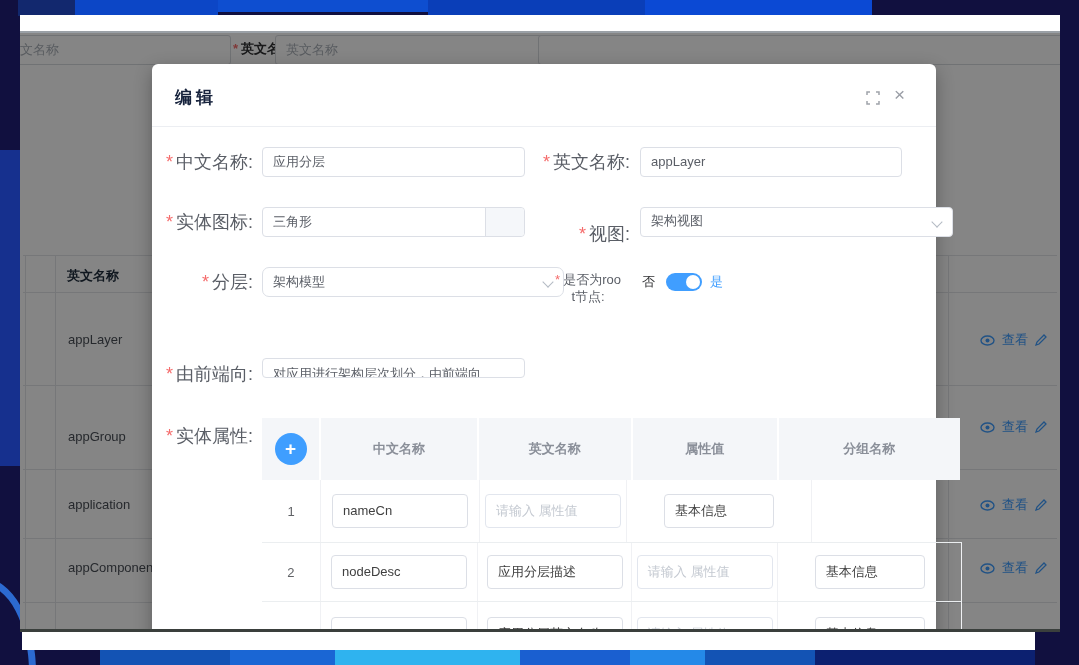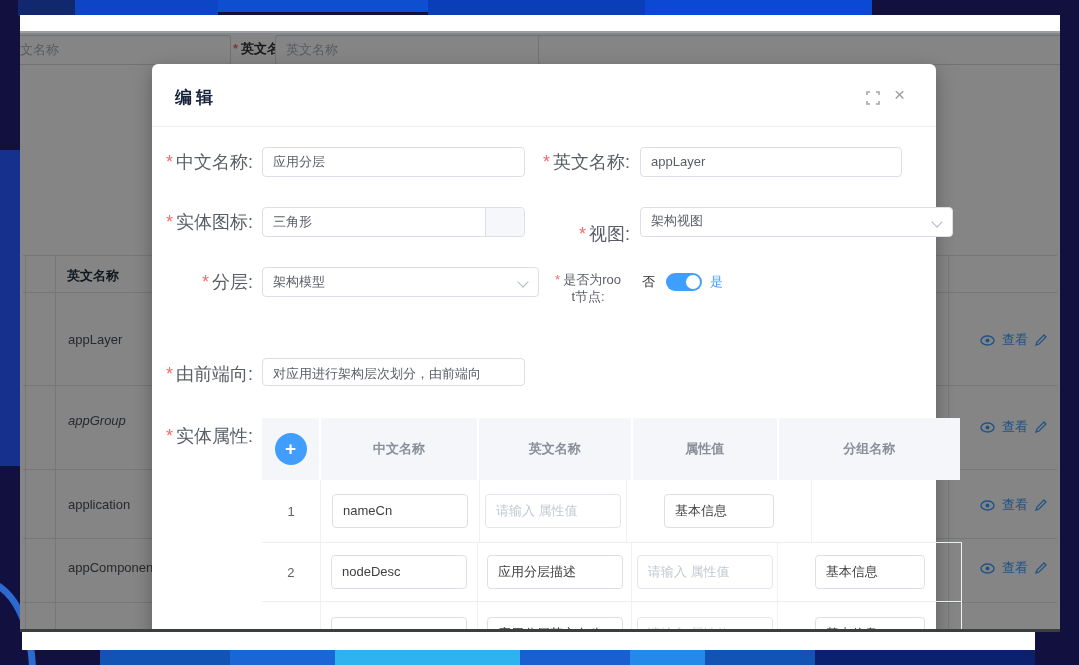--- a/index.html
+++ b/index.html
@@ -115,21 +115,21 @@
       <div class="hline" style="top:352px;"></div>
       <div class="hline" style="top:436px;"></div>
       <div class="hline" style="top:505px;"></div>
       <div class="hline" style="top:569px;"></div>
       <div class="vline" style="left:5px;"></div>
       <div class="vline" style="left:35px;"></div>
       <div class="vline" style="left:928px;"></div>
 
       <div class="bg-th" style="top:231px;">英文名称</div>
       <div class="bg-td" style="top:297px;">appLayer</div>
-      <div class="bg-td" style="top:378px;font-style:italic;">appGroup</div>
+      <div class="bg-td" style="top:394px;">appGroup</div>
       <div class="bg-td" style="top:462px;">application</div>
       <div class="bg-td" style="top:525px;">appComponent</div>
 
       <div class="actions" style="top:297px;">
         <span>
             <svg width="15" height="11" viewBox="0 0 15 11">
               <ellipse cx="7.5" cy="5.5" rx="6.5" ry="4.5" fill="none" stroke="#409eff" stroke-width="1.4"></ellipse>
               <circle cx="7.5" cy="5.5" r="2" fill="#409eff"></circle>
             </svg>
           </span>
@@ -202,33 +202,33 @@
         <div class="inp" style="left:110px;top:83px;width:263px;height:30px;">应用分层</div>
         <div class="m-label" style="left:383px;top:83px;"><span class="red">*</span><span>英文名称:</span></div>
         <div class="inp" style="left:488px;top:83px;width:262px;height:30px;">appLayer</div>
 
         <div class="m-label" style="left:6px;top:143px;"><span class="red">*</span><span>实体图标:</span></div>
         <div class="inp" style="left:110px;top:143px;width:263px;height:30px;"><span>三角形</span><span class="append"></span></div>
         <div class="m-label" style="left:383px;top:143px;margin-top:12px;"><span class="red">*</span><span>视图:</span></div>
         <div class="inp" style="left:488px;top:143px;width:313px;height:30px;font-family:Liberation Mono, monospace;"><span>架构视图</span><span class="chev"></span></div>
 
         <div class="m-label" style="left:6px;top:203px;"><span class="red">*</span><span>分层:</span></div>
-        <div class="inp" style="left:110px;top:203px;width:277px;height:30px;"><span>架构模型</span><span class="chev"></span></div>
+        <div class="inp" style="left:110px;top:203px;width:302px;height:30px;border-radius:7px;"><span>架构模型</span><span class="chev"></span></div>
         <div class="rootlbl">
           <div><span class="red">*</span><span>是否为roo</span></div>
           <div>t节点:</div>
         </div>
         <span class="sw-off">否</span>
         <div class="switch">
             <div class="knob"></div>
           </div>
         <span class="sw-on">是</span>
 
         <div class="m-label" style="left:6px;top:295px;"><span class="red">*</span><span>由前端向:</span></div>
-        <div class="inp" style="left:110px;top:294px;width:263px;height:28px;line-height:30px;">对应用进行架构层次划分，由前端向</div>
+        <div class="inp" style="left:110px;top:294px;width:263px;height:20px;line-height:30px;">对应用进行架构层次划分，由前端向</div>
 
         <div class="m-label" style="left:6px;top:357px;"><span class="red">*</span><span>实体属性:</span></div>
 
         <div class="atable">
           <div class="ahead">
             <div class="hc w1">
                 <div class="plus">+</div>
               </div>
             <div class="hc w2">中文名称</div>
             <div class="hc w3">英文名称</div>

